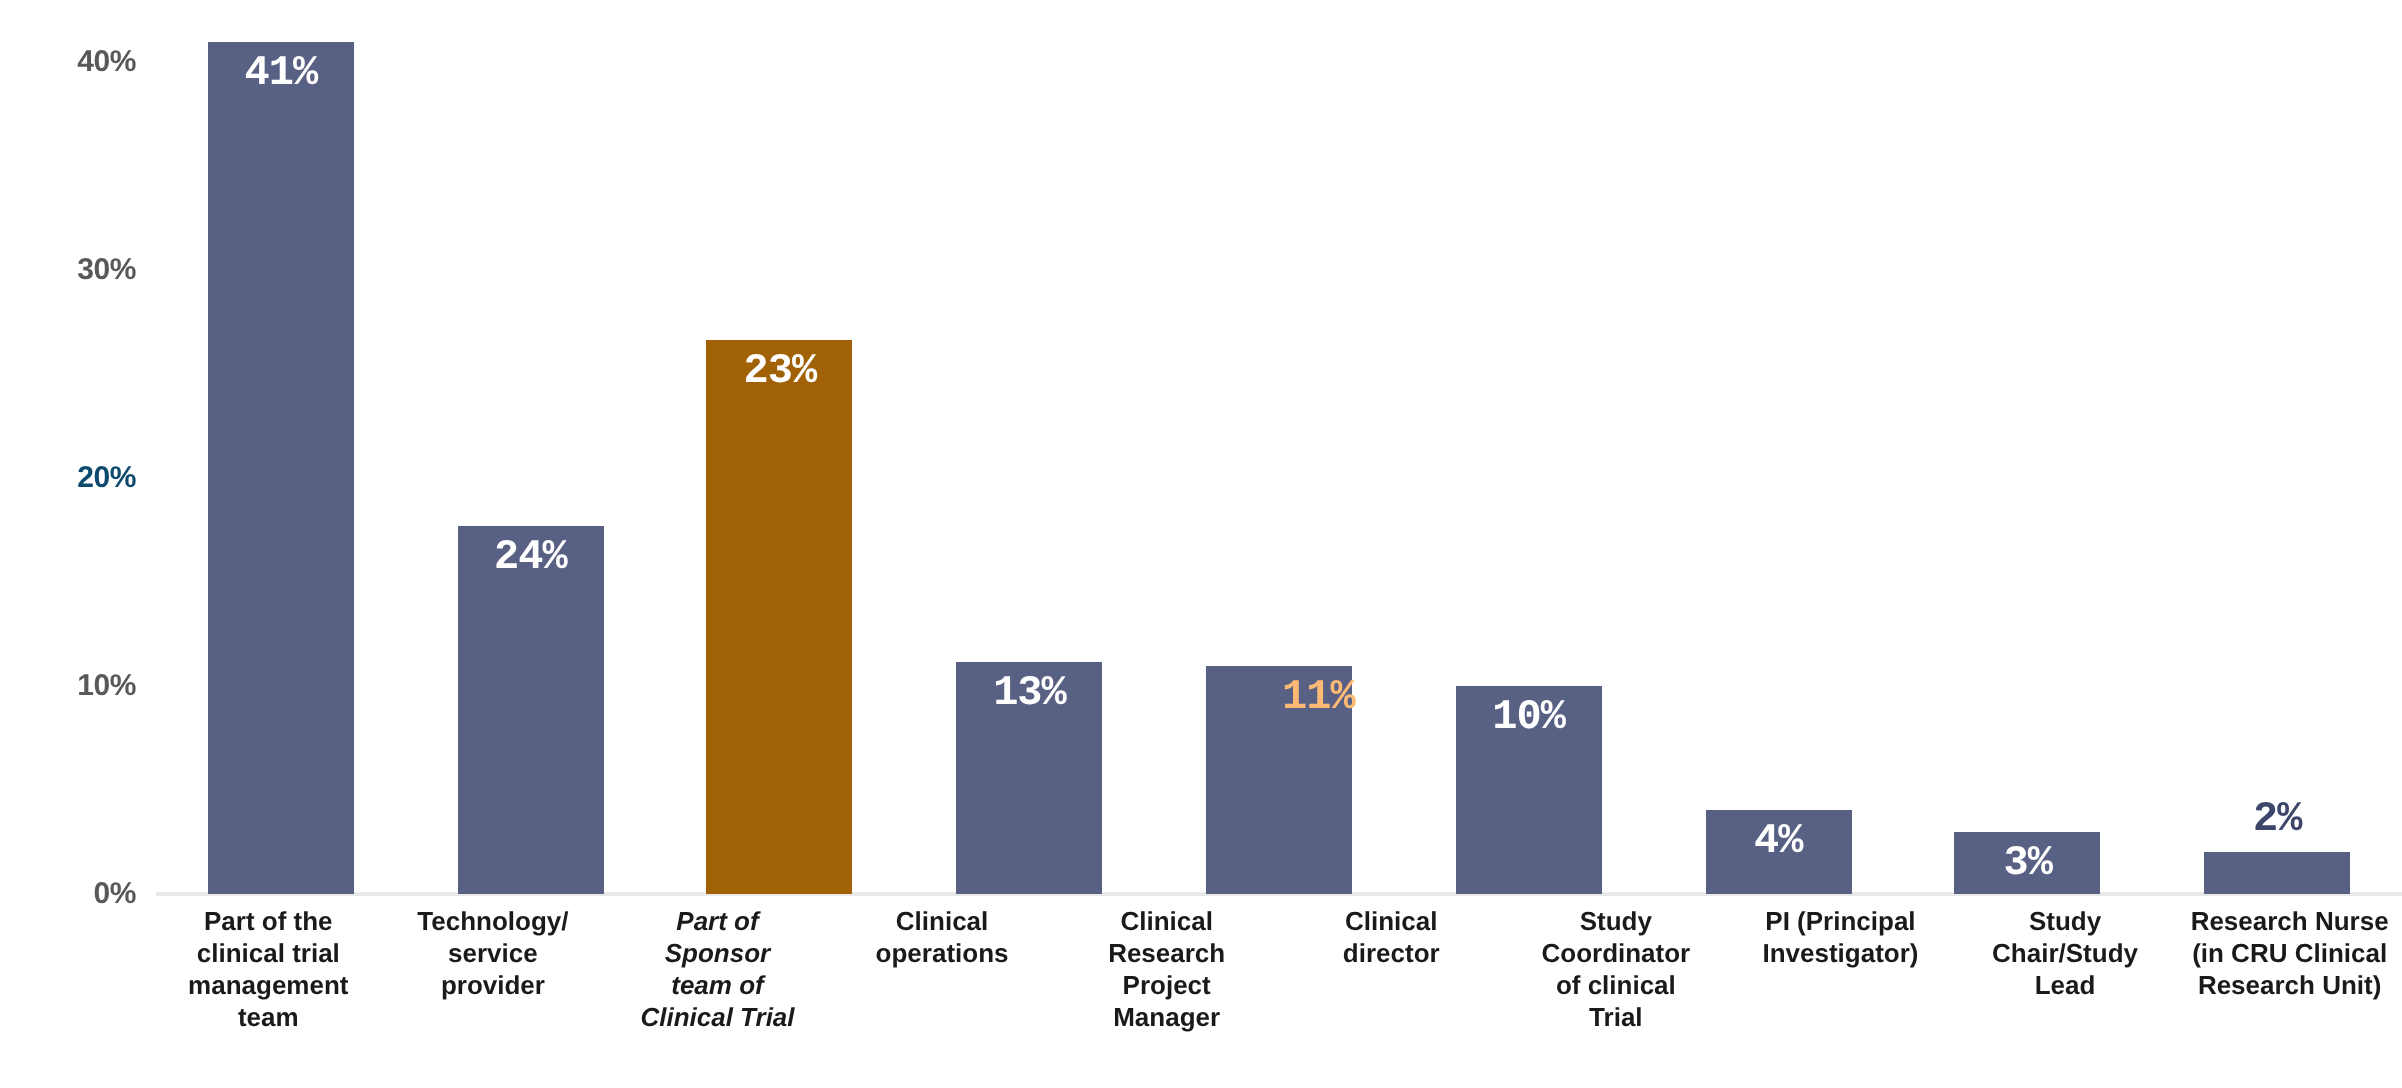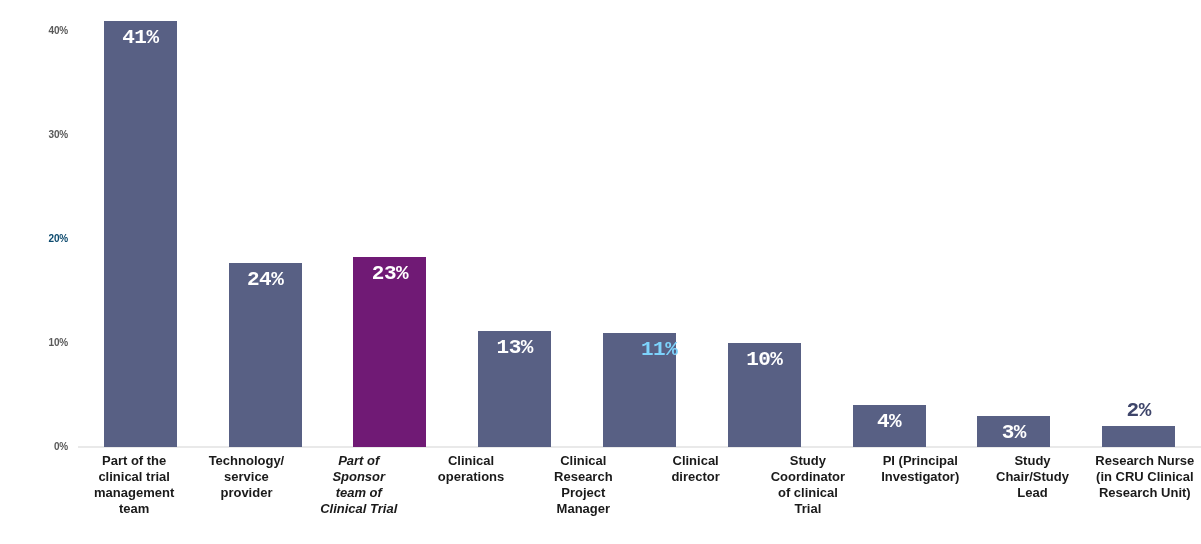--- a/index.html
+++ b/index.html
@@ -27,21 +27,21 @@
     left: 0;
     top: 0;
     width: 78px;
     height: 544px;
   }
   .y-tick-label {
     position: absolute;
     right: 10px;
     width: 66px;
     text-align: right;
-    font-size: 10px;
+    font-size: 15px;
     font-weight: bold;
     color: #595959;
     line-height: 1;
     transform: translateY(-50%);
     letter-spacing: -0.2px;
   }
 
   
   .plot {
     position: absolute;
@@ -179,36 +179,36 @@
       </div>
       <div class="bar-slot">
         <div class="bar-col">
           <div class="bar-rect" style="height: 184px; background: rgb(88, 96, 132);">
             <span class="bar-value-inside" style="color: rgb(255, 255, 255);">24%</span>
           </div>
         </div>
       </div>
       <div class="bar-slot">
         <div class="bar-col">
-          <div class="bar-rect" style="height: 190px; background: #701a75;">
+          <div class="bar-rect" style="height: 277px; background: #a16207;">
             <span class="bar-value-inside" style="color: rgb(255, 255, 255);">23%</span>
           </div>
         </div>
       </div>
       <div class="bar-slot">
         <div class="bar-col">
           <div class="bar-rect" style="height: 116px; background: rgb(88, 96, 132);">
             <span class="bar-value-inside" style="color: rgb(255, 255, 255);">13%</span>
           </div>
         </div>
       </div>
       <div class="bar-slot">
         <div class="bar-col">
           <div class="bar-rect" style="height: 114px; background: rgb(88, 96, 132);">
-            <span class="bar-value-inside" style="color: #7dd3fc; padding-left: 38px;">11%</span>
+            <span class="bar-value-inside" style="color: #fdba74; padding-left: 38px;">11%</span>
           </div>
         </div>
       </div>
       <div class="bar-slot">
         <div class="bar-col">
           <div class="bar-rect" style="height: 104px; background: rgb(88, 96, 132);">
             <span class="bar-value-inside" style="color: rgb(255, 255, 255);">10%</span>
           </div>
         </div>
       </div>

